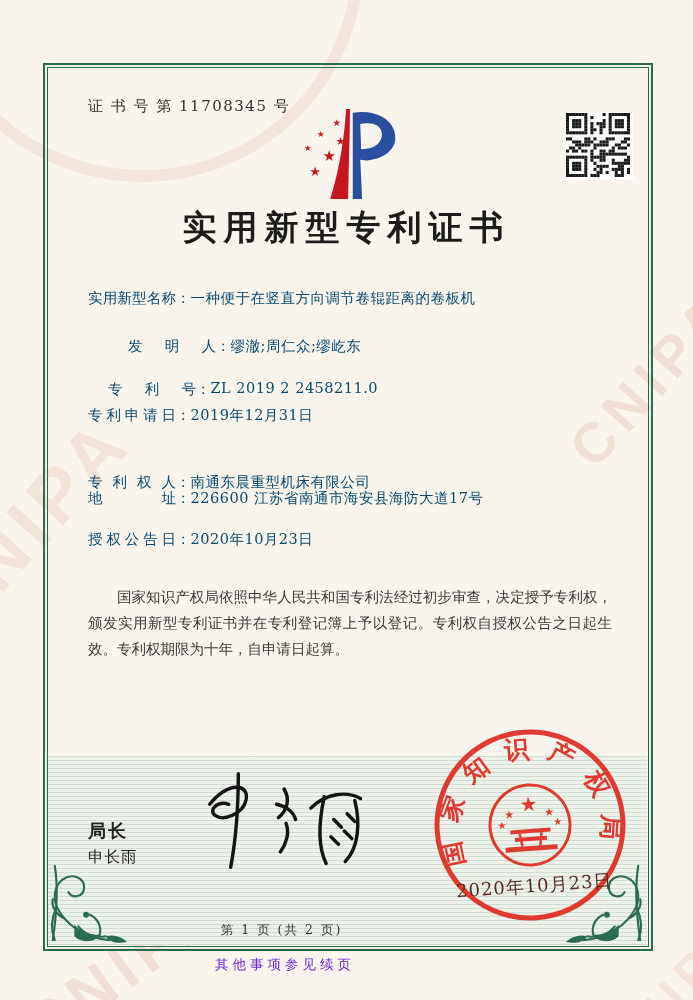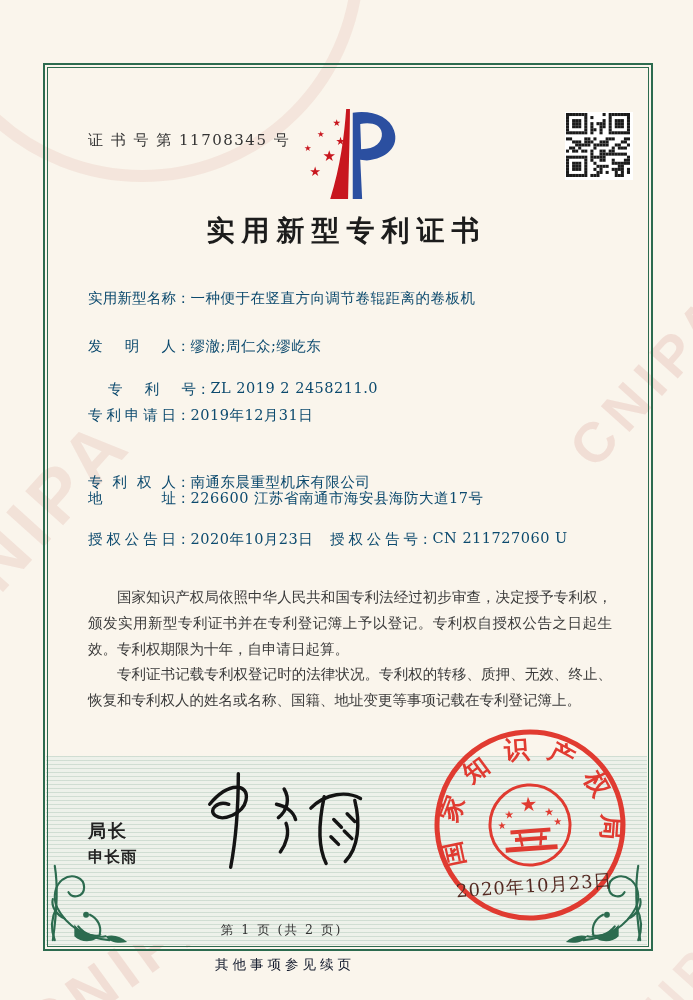--- a/index.html
+++ b/index.html
@@ -27,49 +27,49 @@
     background-image:repeating-linear-gradient(0deg, rgba(140,175,155,0.30) 0px, rgba(140,175,155,0.30) 1px, transparent 1px, transparent 4px);
   }
   
   .frame{position:absolute;z-index:2;left:43px;top:63px;width:606px;height:884px;
     border:2px solid #2c6b4f;}
   .frame-inner{position:absolute;inset:2px;border:1px solid #2c6b4f;}
   .corner{position:absolute;z-index:3;width:88px;height:88px;}
   .corner-bl{left:45px;top:858px;}
   .corner-br{left:560px;top:858px;transform:scaleX(-1);}
   
-  .cert-no{position:absolute;z-index:4;left:88px;top:97px;font-size:15px;letter-spacing:1.5px;color:#333;margin-top:34px;}
+  .cert-no{position:absolute;z-index:4;left:88px;top:97px;font-size:15px;letter-spacing:1.5px;color:#333;}
   .logo{position:absolute;z-index:4;left:288px;top:106px;width:122px;height:96px;}
   .qr{position:absolute;z-index:4;left:565px;top:112px;width:66px;height:66px;background:#fff;padding:1px;}
-  .title{position:absolute;z-index:4;left:0;top:212px;width:693px;text-align:center;
-    font-size:28px;font-weight:bold;letter-spacing:7px;color:#1c1c1c;}
+  .title{position:absolute;z-index:4;left:0;top:205px;width:693px;text-align:center;
+    font-size:34px;font-weight:bold;letter-spacing:7px;color:#1c1c1c;}
   
   .field{position:absolute;z-index:4;left:88px;width:540px;font-size:14.5px;color:#0c4a6e;}
   .flabel{display:inline-block;width:88px;text-align:justify;text-align-last:justify;vertical-align:top;}
   .colon{display:inline-block;vertical-align:top;}
   .fvalue{display:inline-block;vertical-align:top;letter-spacing:0.5px;}
-  .f-0{top:289px;}.f-1{top:337px;}.f-2{top:380px;margin-left:20px;}.f-3{top:406px;}
+  .f-0{top:289px;}.f-1{top:337px;margin-left:40px;}.f-2{top:380px;margin-left:20px;}.f-3{top:406px;}
   .f-4{top:465px;margin-top:8px;}.f-5{top:489px;}.f-6{top:530px;text-decoration:underline;}
   .pair2{position:absolute;left:242px;top:0;white-space:nowrap;}
   
   .paras{position:absolute;z-index:4;left:88px;top:585px;width:524px;
     font-size:14.5px;line-height:1.78;text-align:justify;color:#3b3b3b;}
   .paras p{margin:0;text-indent:2em;}
   
   .role{position:absolute;z-index:4;left:88px;top:819px;font-size:18px;font-weight:600;color:#222;letter-spacing:2px;}
-  .signer{position:absolute;z-index:4;left:88px;top:847px;font-size:15.5px;font-weight:700;color:#222;letter-spacing:1px;}
+  .signer{position:absolute;z-index:4;left:88px;top:847px;font-size:15.5px;font-weight:400;color:#222;letter-spacing:1px;}
   .sig-svg{position:absolute;z-index:4;left:192px;top:768px;width:190px;height:105px;}
   
   .seal{position:absolute;z-index:5;left:430px;top:725px;width:200px;height:200px;
     transform:rotate(-4deg);opacity:0.94;}
   
   .page-num{position:absolute;z-index:4;left:0;top:922px;width:563px;text-align:center;
     font-size:12.5px;letter-spacing:2px;color:#333;}
   .cont-note{position:absolute;z-index:4;left:0;top:956px;width:570px;text-align:center;
-    font-size:13.5px;letter-spacing:4px;color:#0f172a;}
+    font-size:13.5px;letter-spacing:4px;color:#6d28d9;}
 </style>
 </head>
 <body>
 
 <div class="page">
 
   <div class="wm wm-tl">CNIPA</div>
   <div class="wm wm-rm">CNIPA</div>
   <div class="wm wm-lm">CNIPA</div>
   <div class="wm wm-bl">CNIPA</div>
@@ -369,28 +369,24 @@
     <span class="flabel">专利申请日</span><span class="colon">：</span><span class="fvalue">2019年12月31日</span>
   </div>
   <div class="field f-4">
     <span class="flabel">专利权人</span><span class="colon">：</span><span class="fvalue">南通东晨重型机床有限公司</span>
   </div>
   <div class="field f-5">
     <span class="flabel">地址</span><span class="colon">：</span><span class="fvalue">226600 江苏省南通市海安县海防大道17号</span>
   </div>
   <div class="field f-6">
     <span class="flabel">授权公告日</span><span class="colon">：</span><span class="fvalue">2020年10月23日</span>
-    <span class="pair2">
-      <span class="flabel">授权公告号</span><span class="colon">：</span><span class="fvalue">CN 211727060 U</span>
-    </span>
   </div>
 
   <div class="paras">
     <p>国家知识产权局依照中华人民共和国专利法经过初步审查，决定授予专利权，颁发实用新型专利证书并在专利登记簿上予以登记。专利权自授权公告之日起生效。专利权期限为十年，自申请日起算。</p>
-    <p>专利证书记载专利权登记时的法律状况。专利权的转移、质押、无效、终止、恢复和专利权人的姓名或名称、国籍、地址变更等事项记载在专利登记簿上。</p>
   </div>
 
   <div class="role">局长</div>
   <div class="signer">申长雨</div>
   <svg class="sig-svg" viewBox="0 0 190 110" fill="none" stroke="#141414" stroke-width="3.6" stroke-linecap="round" stroke-linejoin="round">
     <path d="M14,38 C34,14 56,16 52,34 C49,48 28,56 20,50 C12,44 22,34 34,38"></path>
     <path d="M44,6 C44,34 42,72 36,104"></path>
     <path d="M92,22 C98,32 96,44 86,52"></path>
     <path d="M84,38 C94,40 102,46 104,54"></path>
     <path d="M94,58 C98,68 94,80 88,88"></path>

